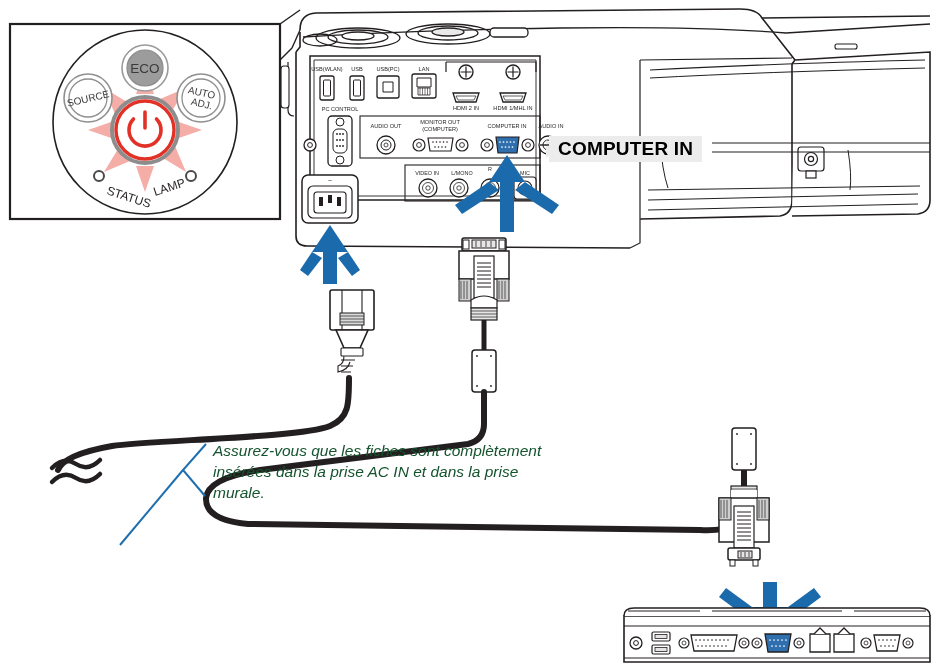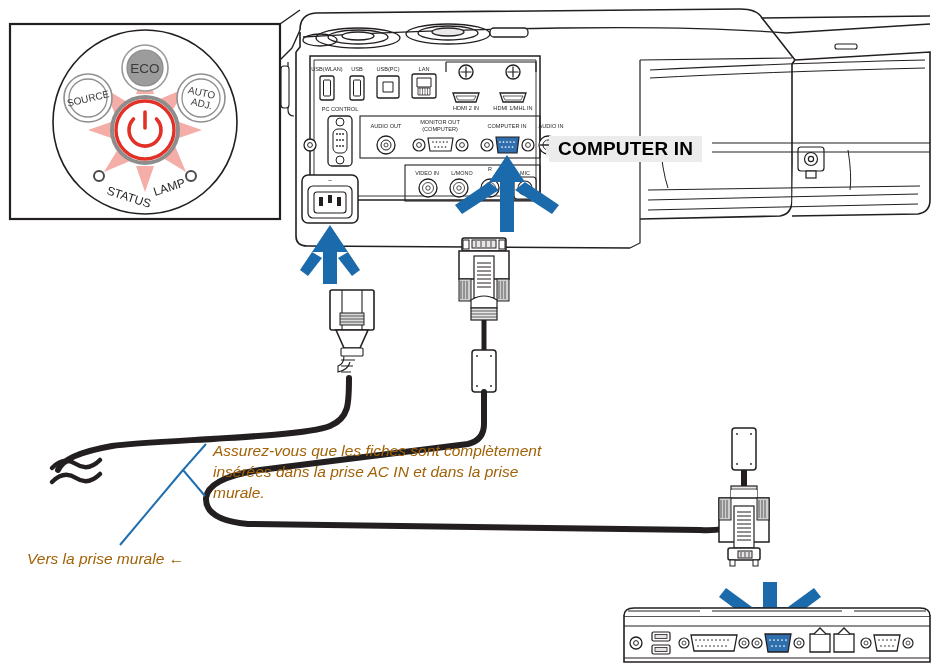--- a/index.html
+++ b/index.html
@@ -1,21 +1,21 @@
 <!DOCTYPE html>
 <html><head>
 <meta charset="utf-8">
 <title>Projector Connection Diagram</title>
 <style>
   html,body{margin:0;padding:0;background:#ffffff;}
   body{width:937px;height:671px;position:relative;overflow:hidden;
        font-family:"Liberation Sans",sans-serif;color:#1a1a1a;}
   #stage{position:absolute;left:0;top:0;width:772px;height:671px;}
   svg{display:block;}
-  .cap{position:absolute;font-style:italic;font-size:15.5px;line-height:21px;color:#a16207;}
+  .cap{position:absolute;font-style:italic;font-size:15.5px;line-height:21px;color:#14532d;}
   #caption-main{left:213px;top:440px;width:360px;}
   #caption-wall{left:27px;top:548px;width:300px;white-space:nowrap;}
   #callout-computer-in{position:absolute;left:549px;top:136px;height:26px;
       background:#ececec;border:0;display:flex;align-items:center;padding:0 9px;
       font-weight:bold;font-size:19px;letter-spacing:.2px;color:#000;}
 </style>
 </head>
 <body>
 
 <div id="stage">
@@ -519,15 +519,14 @@
     </g>
   </g>
 
 </svg>
 
 <div id="callout-computer-in">
   <span>COMPUTER IN</span>
 </div>
 
 <div class="cap" id="caption-main">Assurez-vous que les fiches sont complètement insérées dans la prise AC IN et dans la prise murale.</div>
-<div class="cap" id="caption-wall">Vers la prise murale ←</div>
 
 </div>
 
 </body></html>

